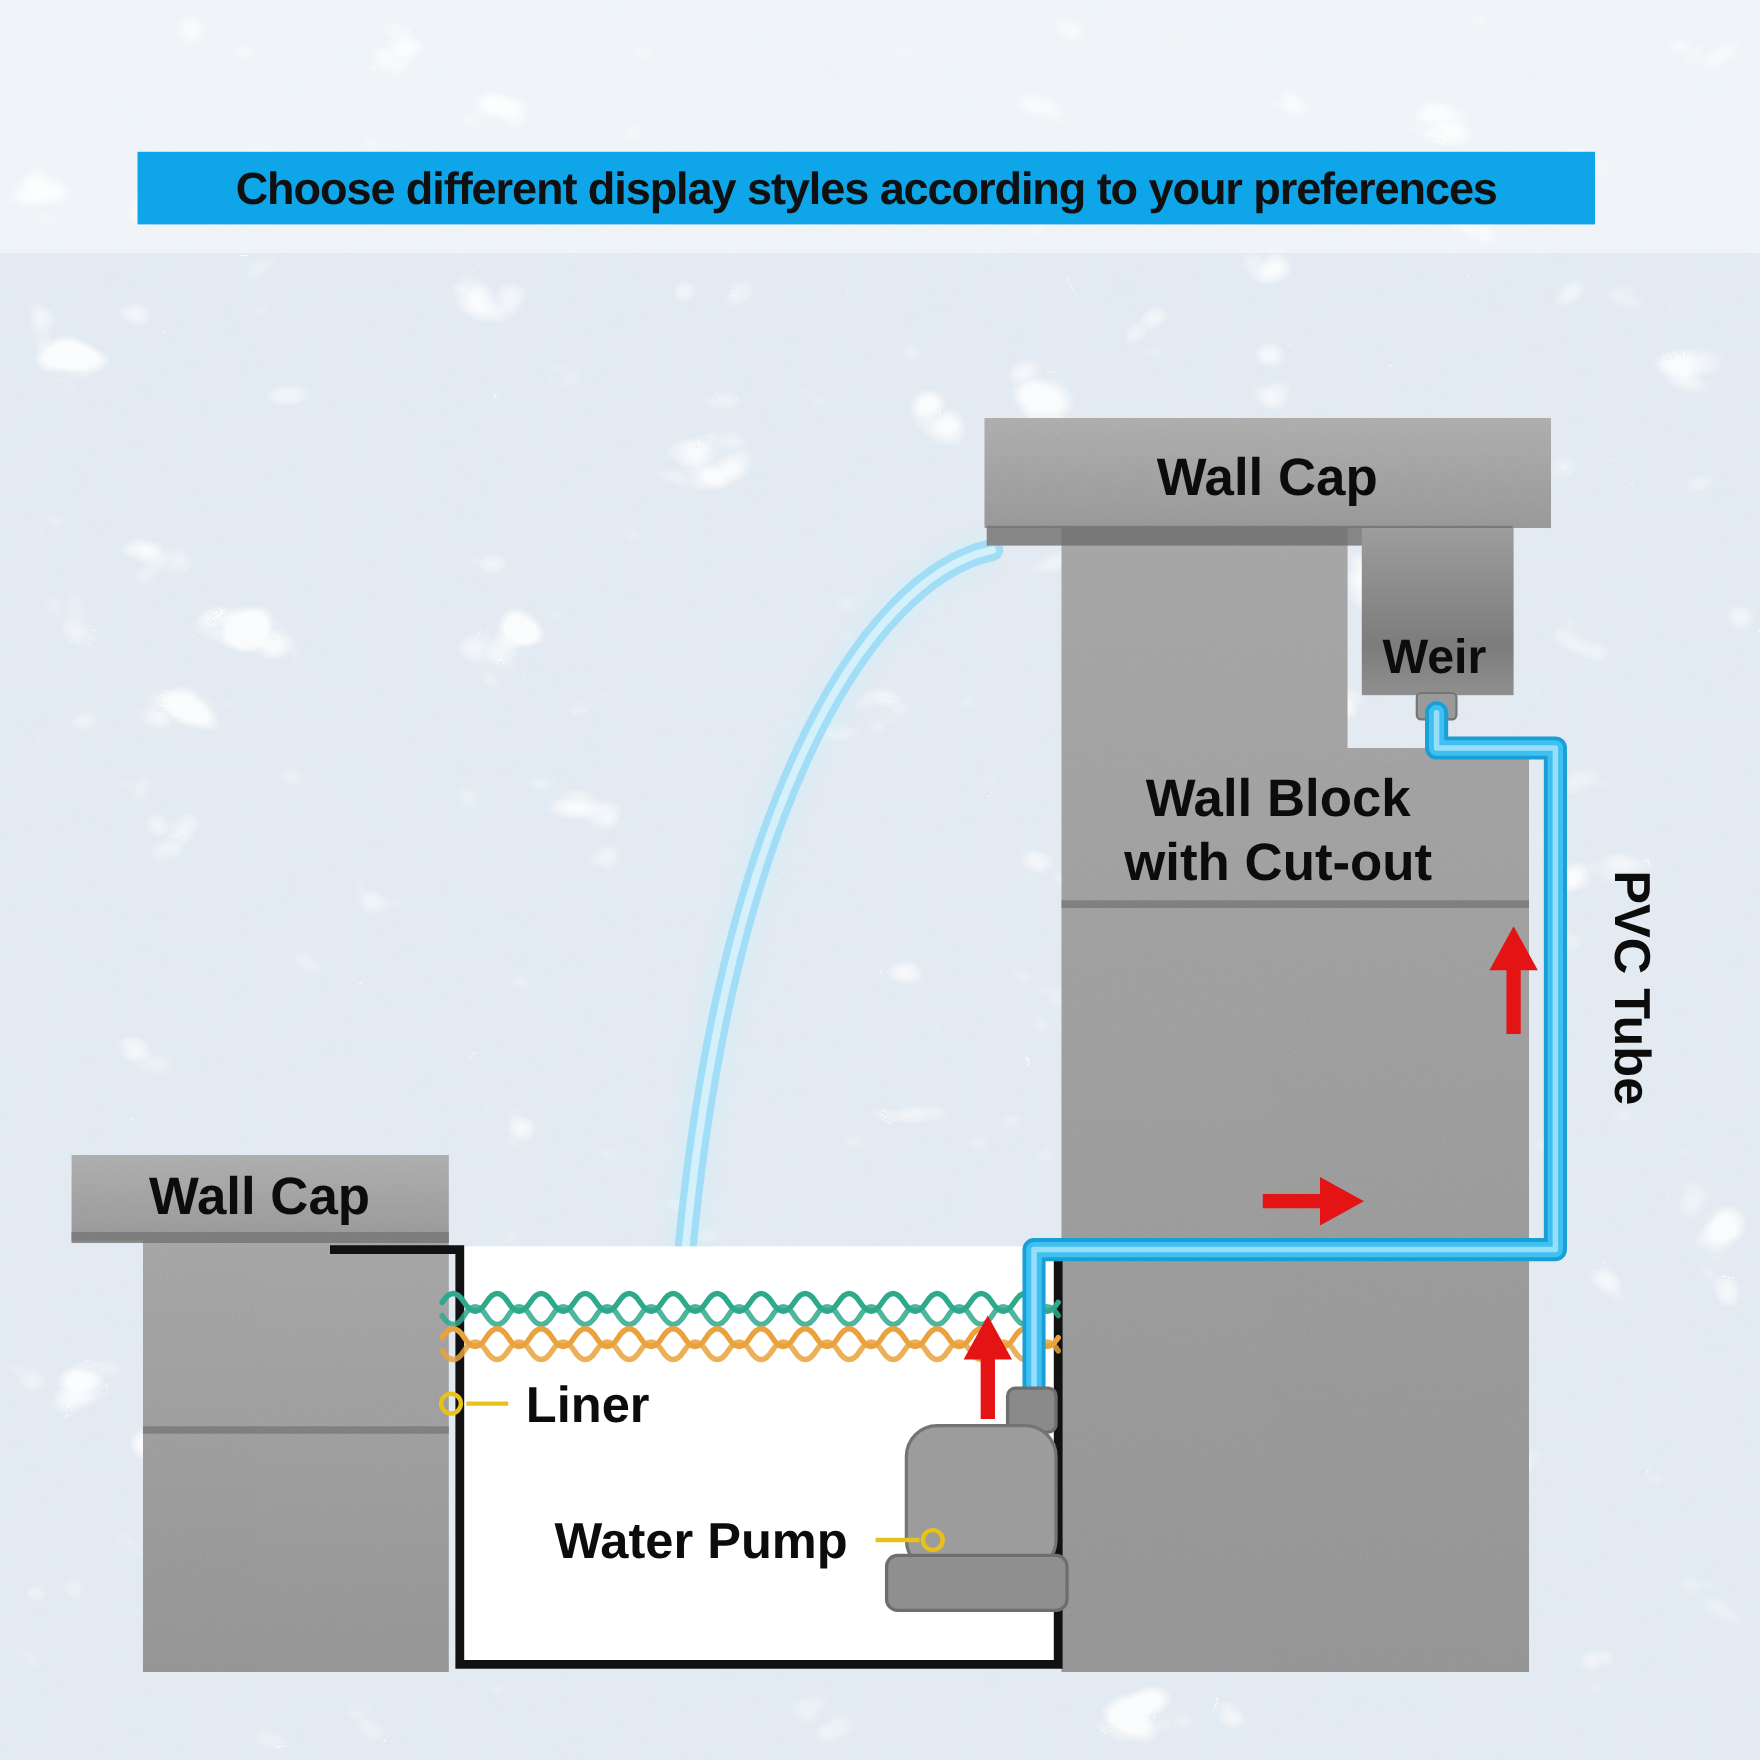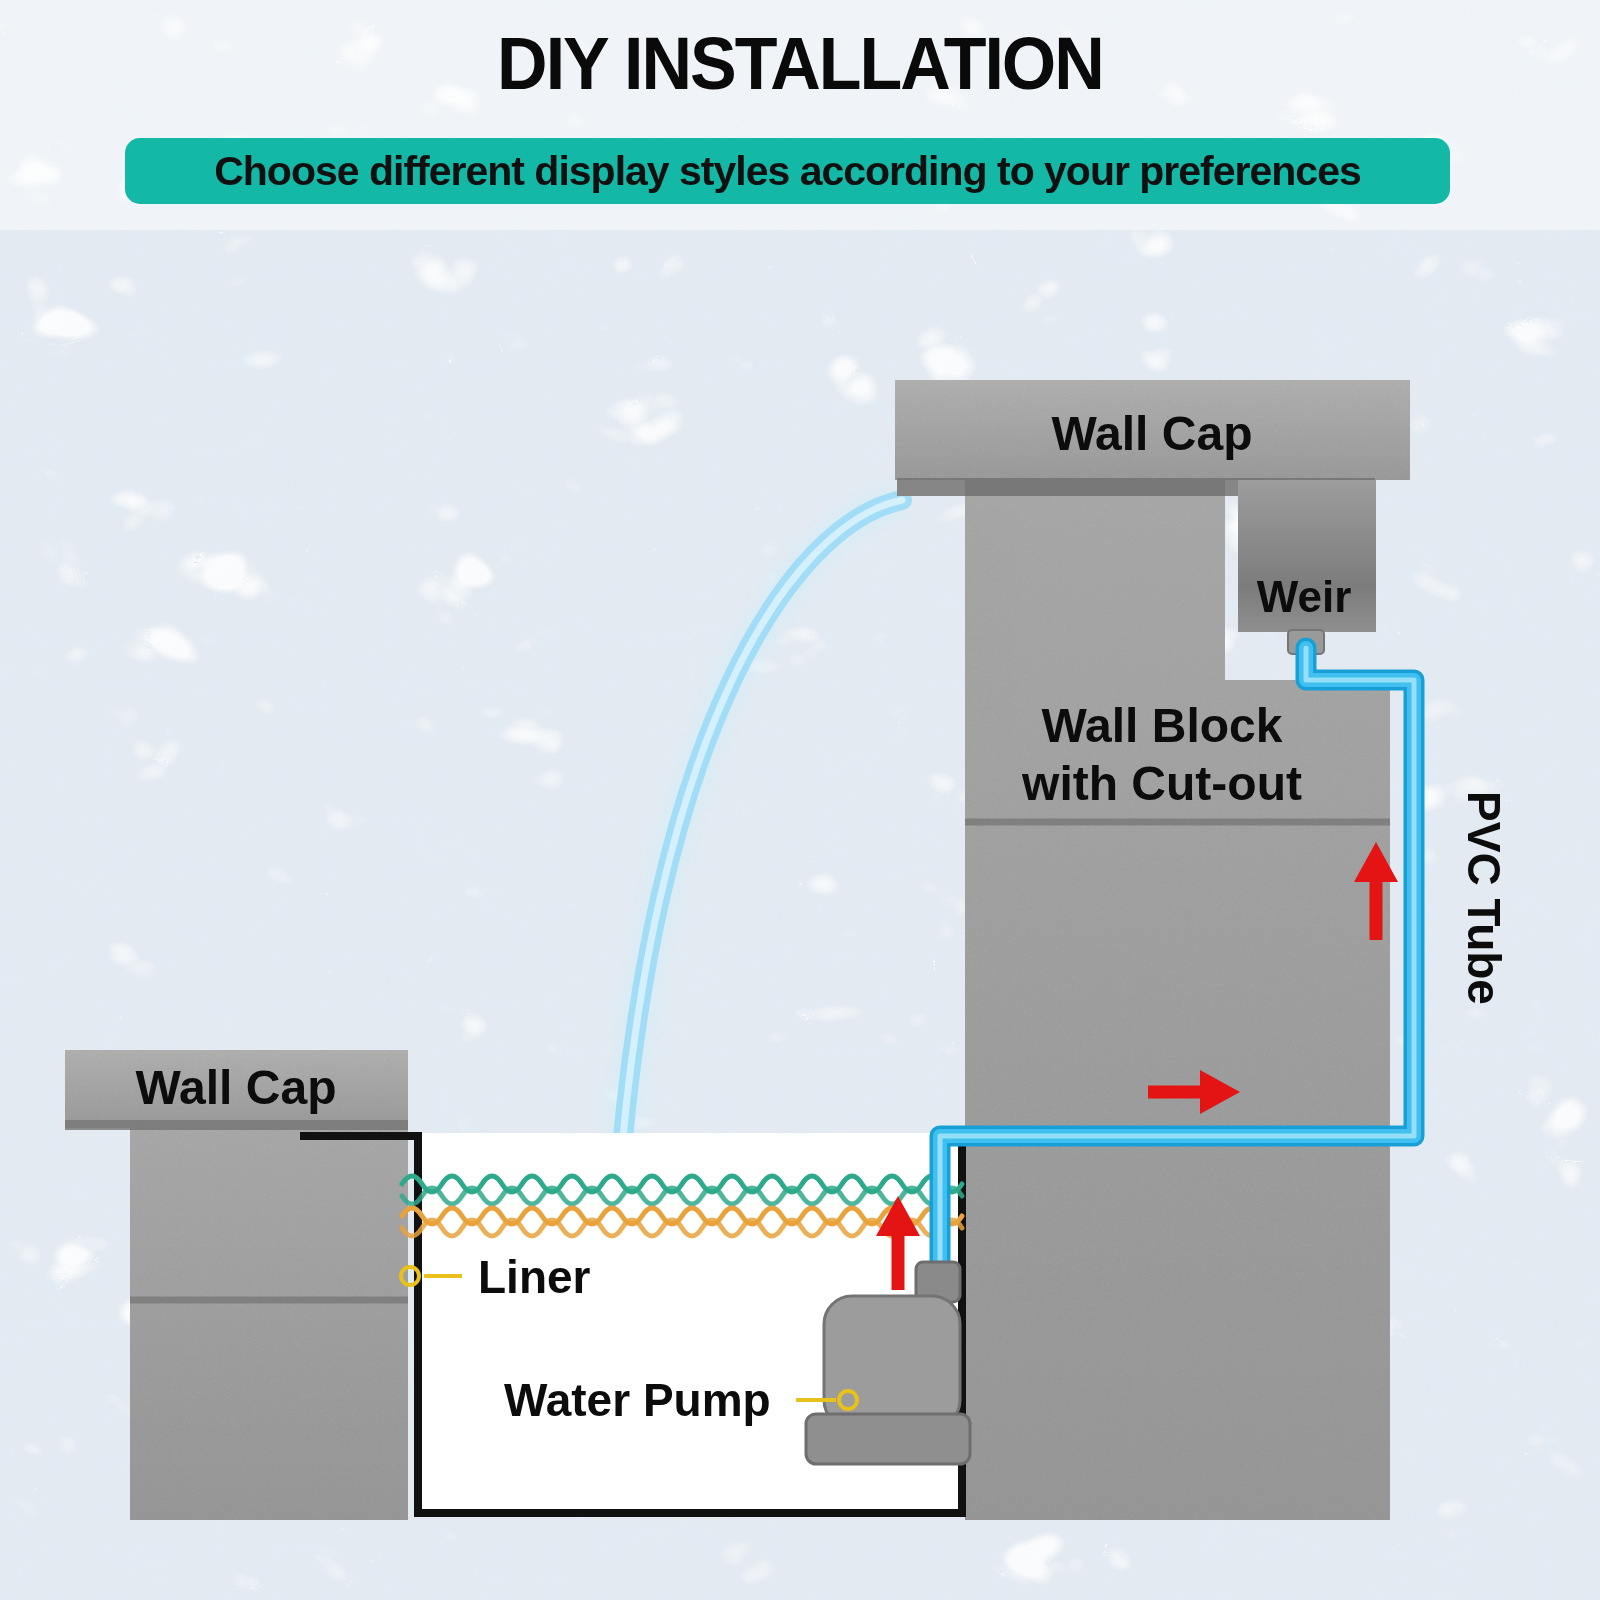--- a/index.html
+++ b/index.html
@@ -41,24 +41,21 @@
         <feTurbulence type="turbulence" baseFrequency="0.018 0.022" numOctaves="2" seed="11" stitchTiles="stitch"></feTurbulence>
         <feColorMatrix type="matrix" values="0 0 0 0 0.76  0 0 0 0 0.84  0 0 0 0 0.91  -2.6 -2.6 -2.6 0 1.9"></feColorMatrix>
       </filter>
     </defs>
     <rect width="1600" height="1600" fill="#e3eaf1"></rect>
     <rect width="1600" height="1600" filter="url(#caustic2)" opacity="0.55"></rect>
     <rect width="1600" height="1600" filter="url(#caustic1)" opacity="0.85"></rect>
     <rect width="1600" height="230" fill="#ffffff" opacity="0.45"></rect>
   </svg>
 
-  <div class="header">
-    <div class="title">DIY INSTALLATION</div>
-  </div>
-  <div class="banner" style="background: #14b8a6; border-radius: 15px;">
+  <div class="banner" style="background: #0ea5e9;">
     <span class="banner-text">Choose different display styles according to your preferences</span>
   </div>
 
   <svg class="diagram-svg" viewBox="0 0 1600 1600">
     <defs>
       <linearGradient id="capGrad" x1="0" y1="0" x2="0" y2="1">
         <stop offset="0" stop-color="#c2c2c2"></stop>
           <stop offset="1" stop-color="#aaaaaa"></stop>
       </linearGradient>
       <linearGradient id="wallGrad" x1="0" y1="0" x2="0" y2="1">

